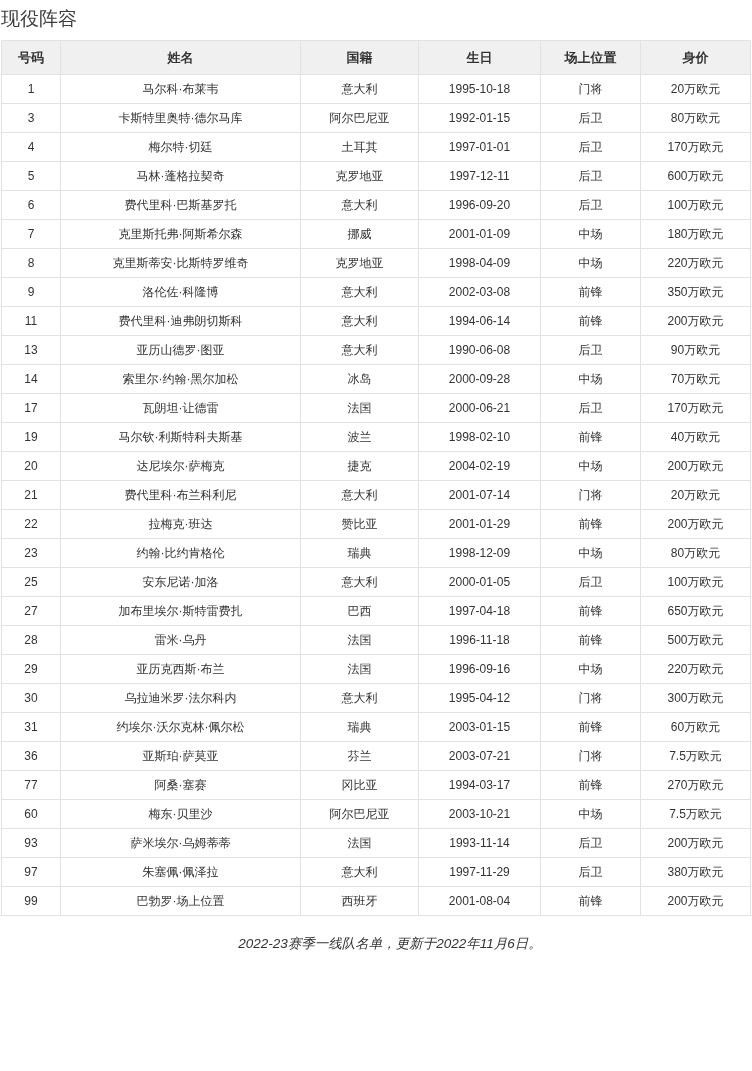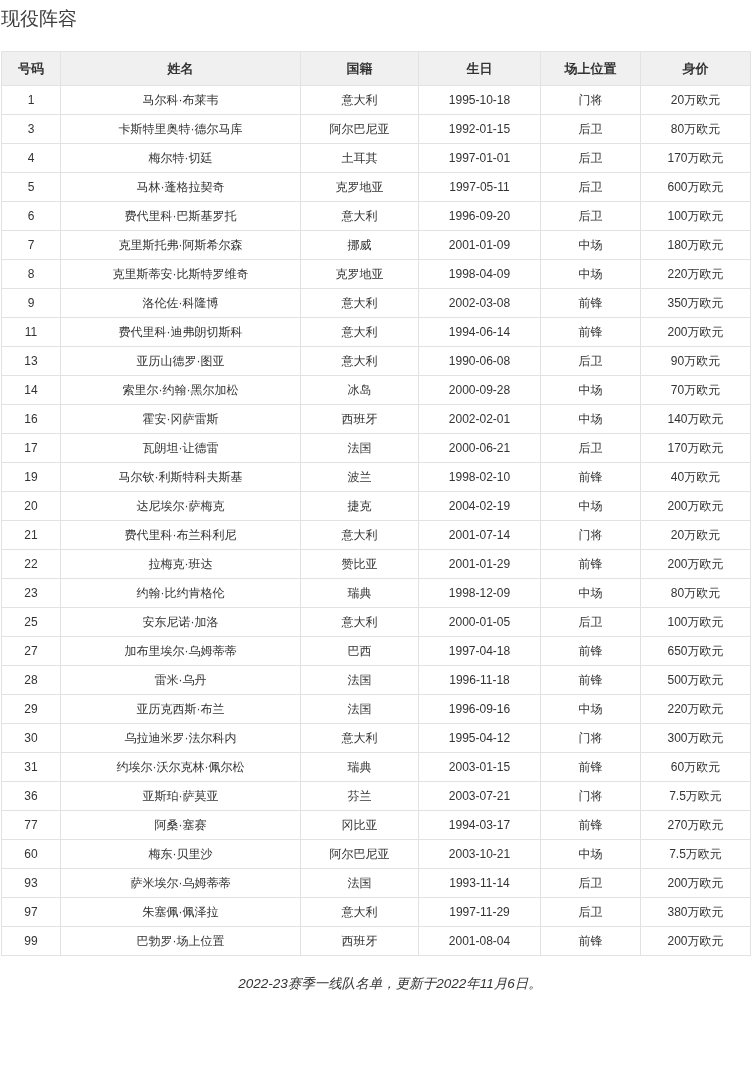--- a/index.html
+++ b/index.html
@@ -19,21 +19,21 @@
   }
   .section-title {
     font-size: 19px;
     font-weight: 400;
     color: #3d3d3d;
     margin: 0 0 0 0;
     line-height: 24px;
     padding-top: 2px;
   }
   table.roster {
-    margin-top: 20px;
+    margin-top: 9px;
     border-collapse: collapse;
     table-layout: fixed;
     width: 749px;
   }
   table.roster th, table.roster td {
     border: 1px solid #e2e2e2;
     text-align: center;
     vertical-align: middle;
     overflow: hidden;
     white-space: nowrap;
@@ -115,21 +115,21 @@
     <td>梅尔特·切廷</td>
     <td>土耳其</td>
     <td>1997-01-01</td>
     <td>后卫</td>
     <td>170万欧元</td>
   </tr>
         <tr>
     <td>5</td>
     <td>马林·蓬格拉契奇</td>
     <td>克罗地亚</td>
-    <td>1997-05-11</td>
+    <td>1997-12-11</td>
     <td>后卫</td>
     <td>600万欧元</td>
   </tr>
         <tr>
     <td>6</td>
     <td>费代里科·巴斯基罗托</td>
     <td>意大利</td>
     <td>1996-09-20</td>
     <td>后卫</td>
     <td>100万欧元</td>
@@ -176,28 +176,20 @@
   </tr>
         <tr>
     <td>14</td>
     <td>索里尔·约翰·黑尔加松</td>
     <td>冰岛</td>
     <td>2000-09-28</td>
     <td>中场</td>
     <td>70万欧元</td>
   </tr>
         <tr>
-    <td>16</td>
-    <td>霍安·冈萨雷斯</td>
-    <td>西班牙</td>
-    <td>2002-02-01</td>
-    <td>中场</td>
-    <td>140万欧元</td>
-  </tr>
-        <tr>
     <td>17</td>
     <td>瓦朗坦·让德雷</td>
     <td>法国</td>
     <td>2000-06-21</td>
     <td>后卫</td>
     <td>170万欧元</td>
   </tr>
         <tr>
     <td>19</td>
     <td>马尔钦·利斯特科夫斯基</td>
@@ -241,21 +233,21 @@
         <tr>
     <td>25</td>
     <td>安东尼诺·加洛</td>
     <td>意大利</td>
     <td>2000-01-05</td>
     <td>后卫</td>
     <td>100万欧元</td>
   </tr>
         <tr>
     <td>27</td>
-    <td>加布里埃尔·乌姆蒂蒂</td>
+    <td>加布里埃尔·斯特雷费扎</td>
     <td>巴西</td>
     <td>1997-04-18</td>
     <td>前锋</td>
     <td>650万欧元</td>
   </tr>
         <tr>
     <td>28</td>
     <td>雷米·乌丹</td>
     <td>法国</td>
     <td>1996-11-18</td>

